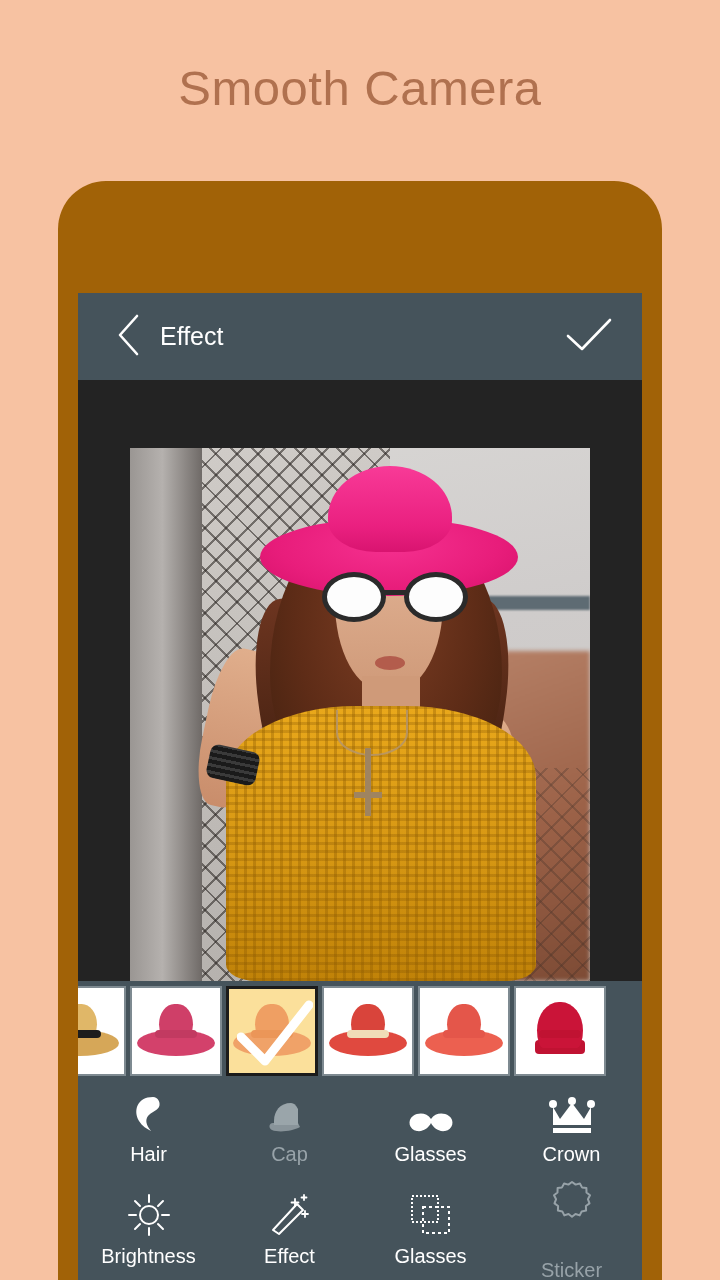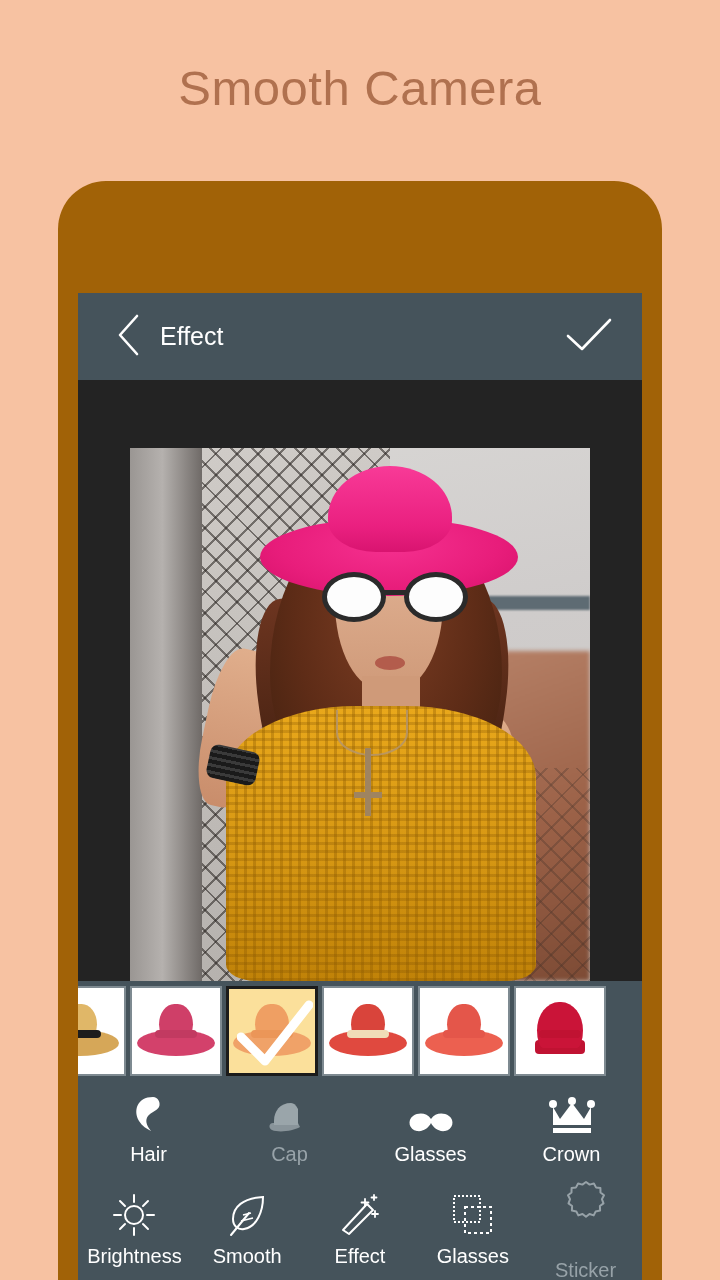--- a/index.html
+++ b/index.html
@@ -442,30 +442,20 @@
                 <path d="M31 31 l5 5"></path>
                 <path d="M36 8 l-5 5"></path>
                 <path d="M13 31 l-5 5"></path>
               </g>
             </svg>
           </div>
           <div class="tlabel">Brightness</div>
         </div>
         <div class="tool">
           <div class="ticon">
-            <svg width="40" height="44" viewBox="0 0 40 44">
-              <path d="M36 4 C16 5 6 14 6 26 C6 33 11 37 17 36 C30 34 36 18 36 4 Z" fill="none" stroke="#ffffff" stroke-width="2"></path>
-              <path d="M4 42 L22 20" fill="none" stroke="#ffffff" stroke-width="2" stroke-linecap="round"></path>
-              <path d="M16 22 L24 20 M14 28 L26 25" fill="none" stroke="#ffffff" stroke-width="1.6"></path>
-            </svg>
-          </div>
-          <div class="tlabel">Smooth</div>
-        </div>
-        <div class="tool">
-          <div class="ticon">
             <svg width="42" height="44" viewBox="0 0 42 44">
               <path d="M4 40 L28 14 L34 20 L10 44 Z" transform="translate(0,-3)" fill="none" stroke="#ffffff" stroke-width="2" stroke-linejoin="round"></path>
               <g stroke="#ffffff" stroke-width="1.8" stroke-linecap="round">
                 <path d="M26 6 v7 M22.5 9.5 h7"></path>
                 <path d="M35 2 v5 M32.5 4.5 h5"></path>
                 <path d="M36 18 v6 M33 21 h6"></path>
               </g>
             </svg>
           </div>
           <div class="tlabel">Effect</div>

